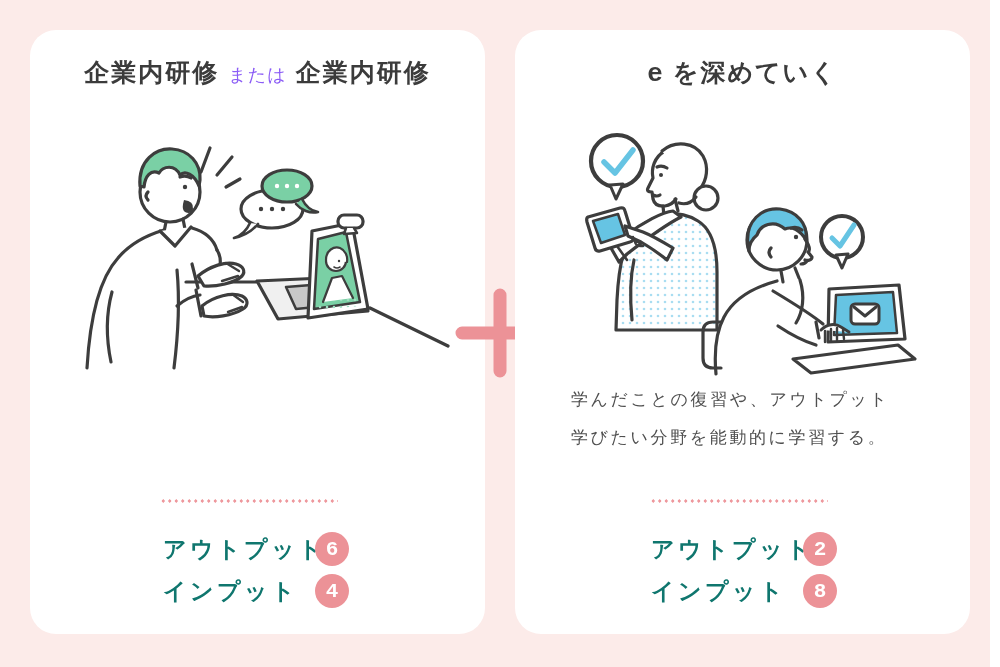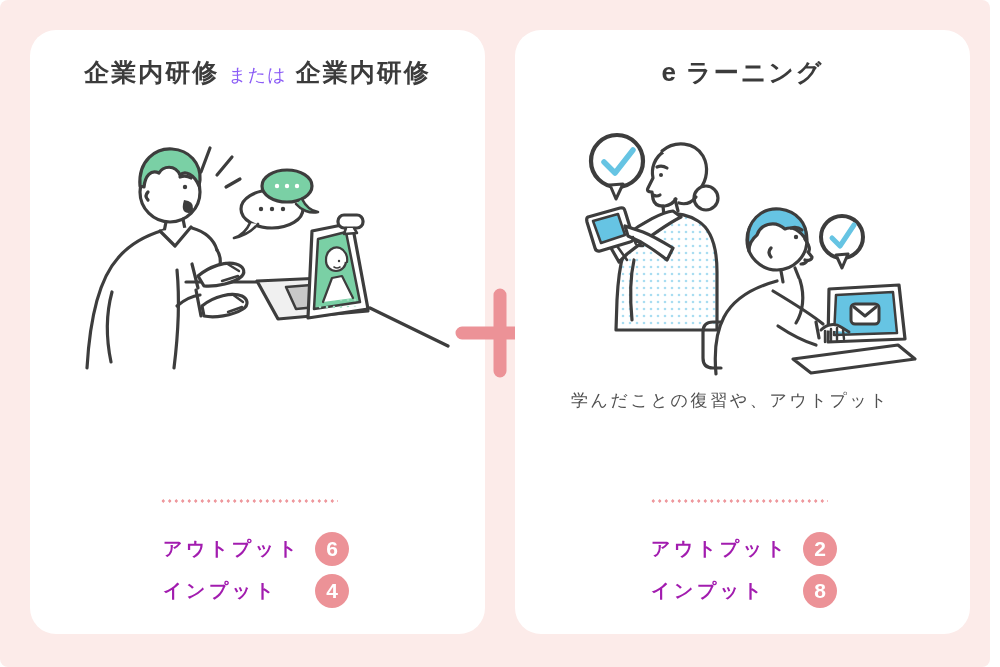--- a/index.html
+++ b/index.html
@@ -1,20 +1,19 @@
 <!DOCTYPE html>
 <html><head>
 <meta charset="utf-8">
 <style>
   html,body{margin:0;padding:0;}
   .stage{
     position:relative;width:990px;height:667px;overflow:hidden;
     background:#fcebe9;
-    font-family:Liberation Sans, sans-serif;
-    border-radius:8px;
+    font-family:Liberation Mono, monospace;
   }
   .card{
     position:absolute;top:30px;width:455px;height:604px;
     background:#ffffff;border-radius:26px;
   }
   .card-left{left:30px;}
   .card-right{left:515px;}
 
   .title{
     position:absolute;top:26px;left:0;right:0;margin:0;
@@ -43,22 +42,22 @@
     background-size:6.5px 4px;background-repeat:repeat-x;
   }
   .divider-left{left:130px;}
   .divider-right{left:135px;}
 
   .stats{position:absolute;top:502px;}
   .stats-left{left:133px;}
   .stats-right{left:136px;}
   .stat-row{display:flex;align-items:center;height:34px;margin-bottom:8px;}
   .stat-label{
-    width:152px;font-size:19px;font-weight:bold;
-    letter-spacing:3.5px;color:#a21caf;white-space:nowrap;
+    width:152px;font-size:23px;font-weight:bold;
+    letter-spacing:3.5px;color:#0f766e;white-space:nowrap;
   }
   .stat-badge{
     width:34px;height:34px;border-radius:50%;background:#ec9297;
     color:#ffffff;font-size:21px;font-weight:bold;
     display:flex;align-items:center;justify-content:center;flex:0 0 34px;
   }
 
   .plus{position:absolute;left:455px;top:288px;width:90px;height:90px;}
 </style>
 </head>
@@ -166,21 +165,21 @@
 
   <div class="plus">
     <svg viewBox="0 0 90 90" width="90" height="90">
       <path d="M45,7 V83 M7,45 H83" stroke="#ec9297" stroke-width="13" stroke-linecap="round" fill="none"></path>
     </svg>
   </div>
 
   <section class="card card-right">
     <h2 class="title">
       <span class="t-latin">e</span>
-      <span class="t-bold">ラーニング</span>
+      <span class="t-bold">を深めていく</span>
     </h2>
 
     <div class="illus illus-right">
       <svg viewBox="0 0 360 260" width="360" height="260">
         <defs>
           <pattern id="bdots" width="7" height="7" patternUnits="userSpaceOnUse">
             <circle cx="2" cy="2" r="1.3" fill="#a9ddf1"></circle>
           </pattern>
         </defs>
         <g stroke="#3d3d3d" stroke-width="3.2" stroke-linecap="round" stroke-linejoin="round" fill="none">
@@ -249,20 +248,21 @@
             <circle cx="277" cy="119" r="21" fill="#ffffff" stroke-width="4"></circle>
             <path d="M271,137 L277,150 L283,136 Z" fill="#ffffff" stroke-width="3"></path>
             <path d="M267,120 L275,128 L289,107" stroke="#66c4e3" stroke-width="5"></path>
           </g>
         </g>
       </svg>
     </div>
 
     <p class="desc desc-right">
       <span class="line">学んだことの復習や、アウトプット</span>
+      <span class="line">学びたい分野を能動的に学習する。</span>
     </p>
 
     <div class="divider divider-right"></div>
 
     <div class="stats stats-right">
       <div class="stat-row">
         <span class="stat-label">アウトプット</span>
         <span class="stat-badge">2</span>
       </div>
       <div class="stat-row">

